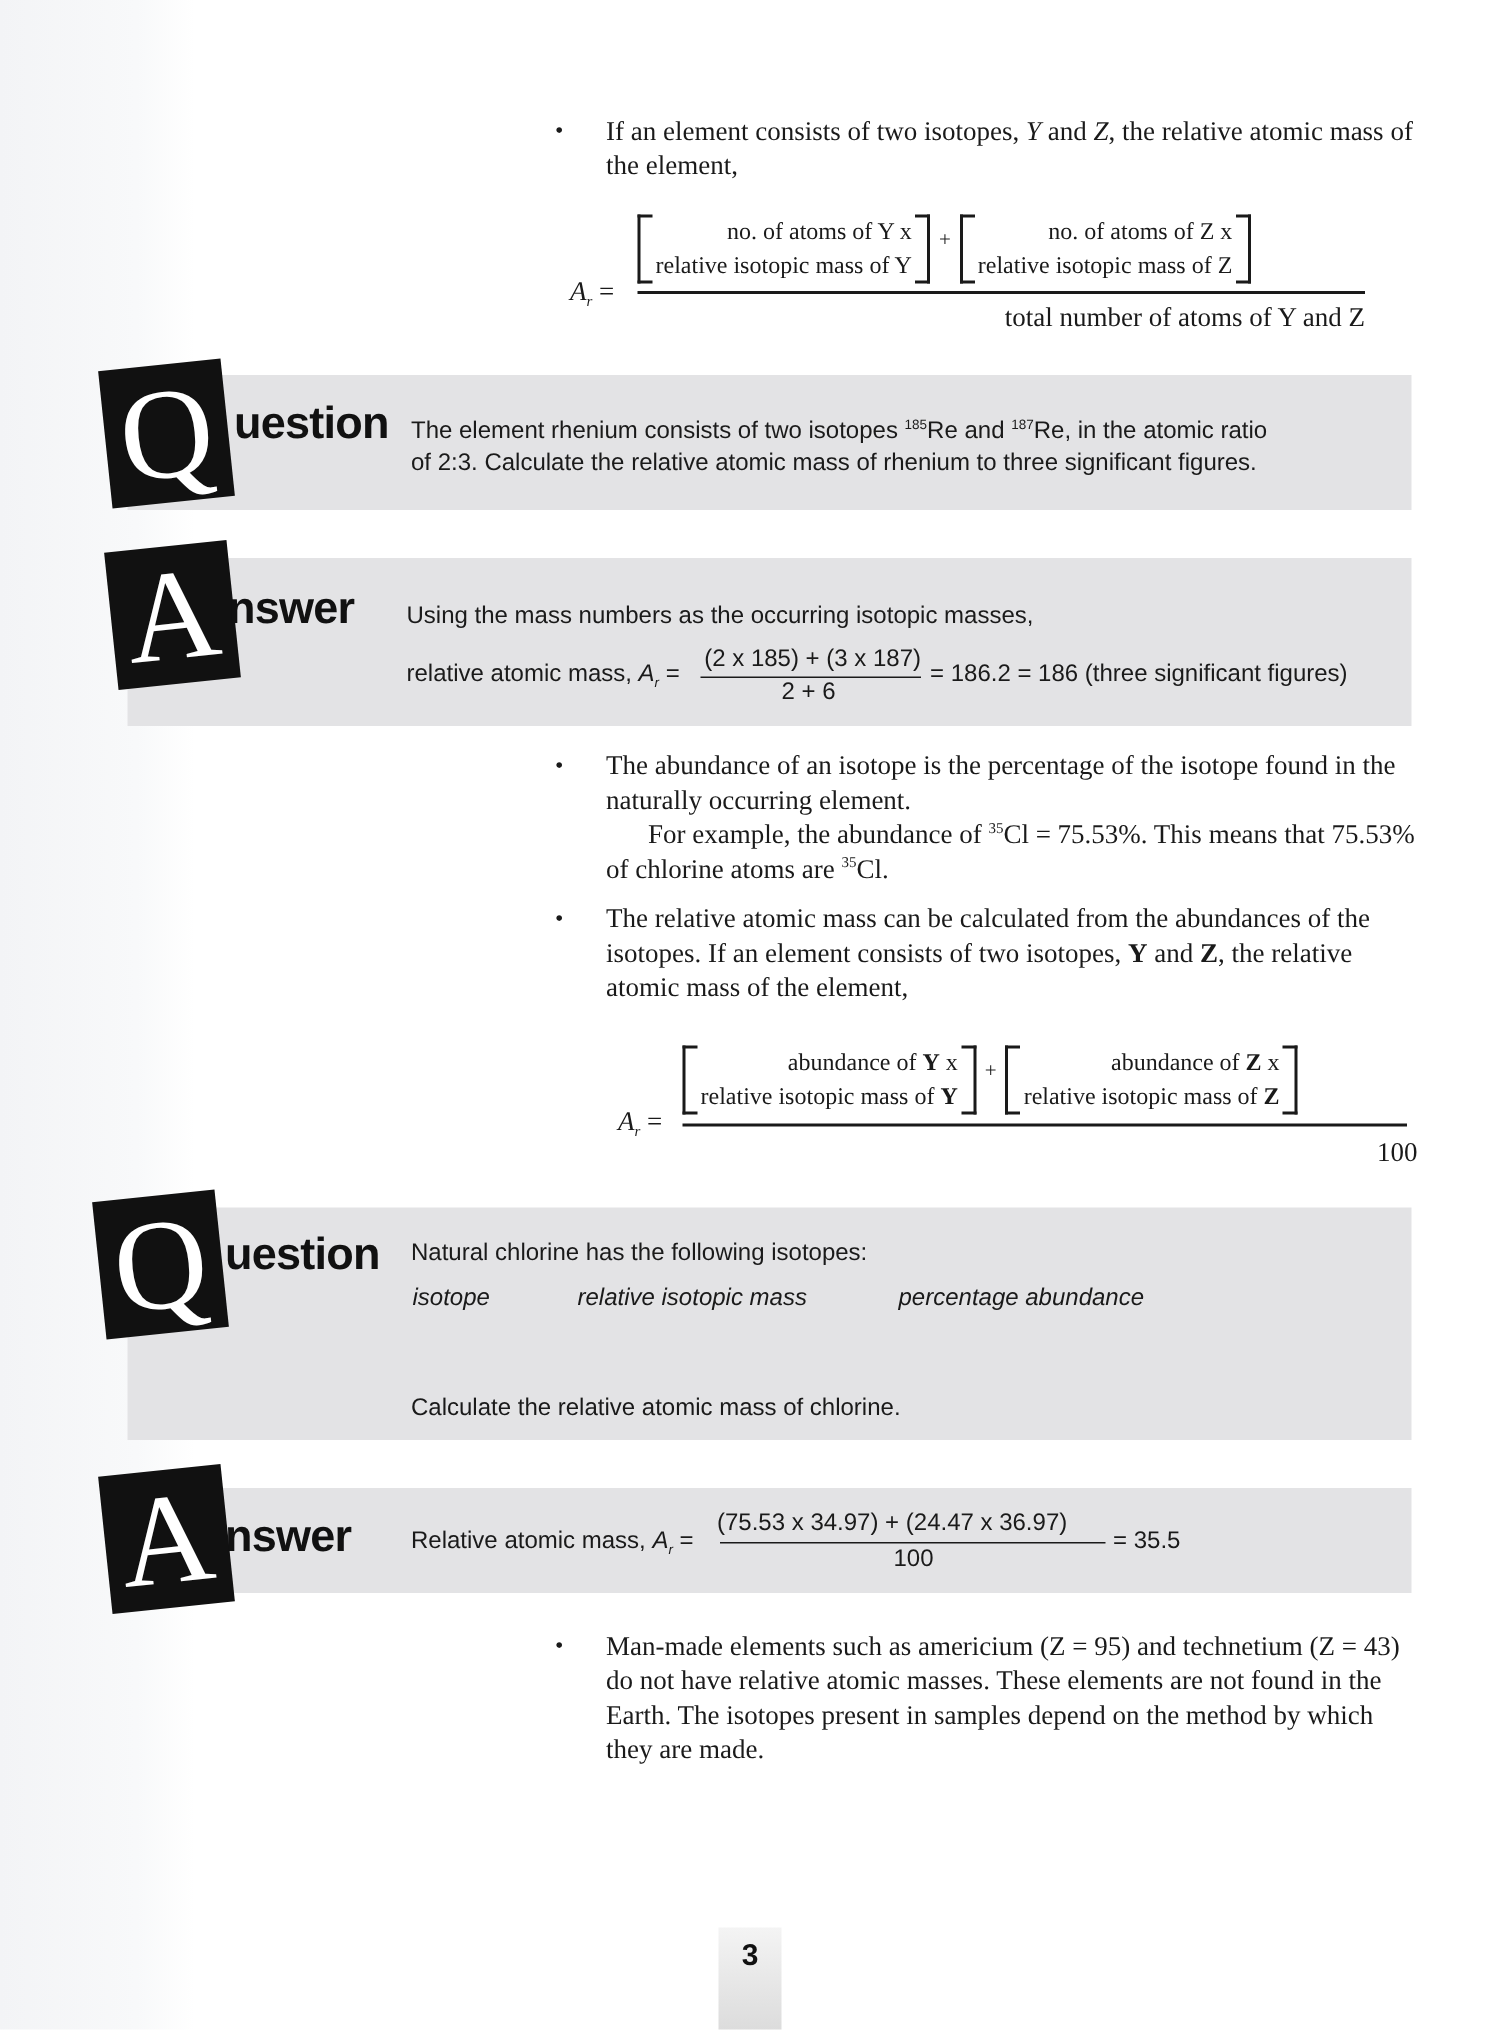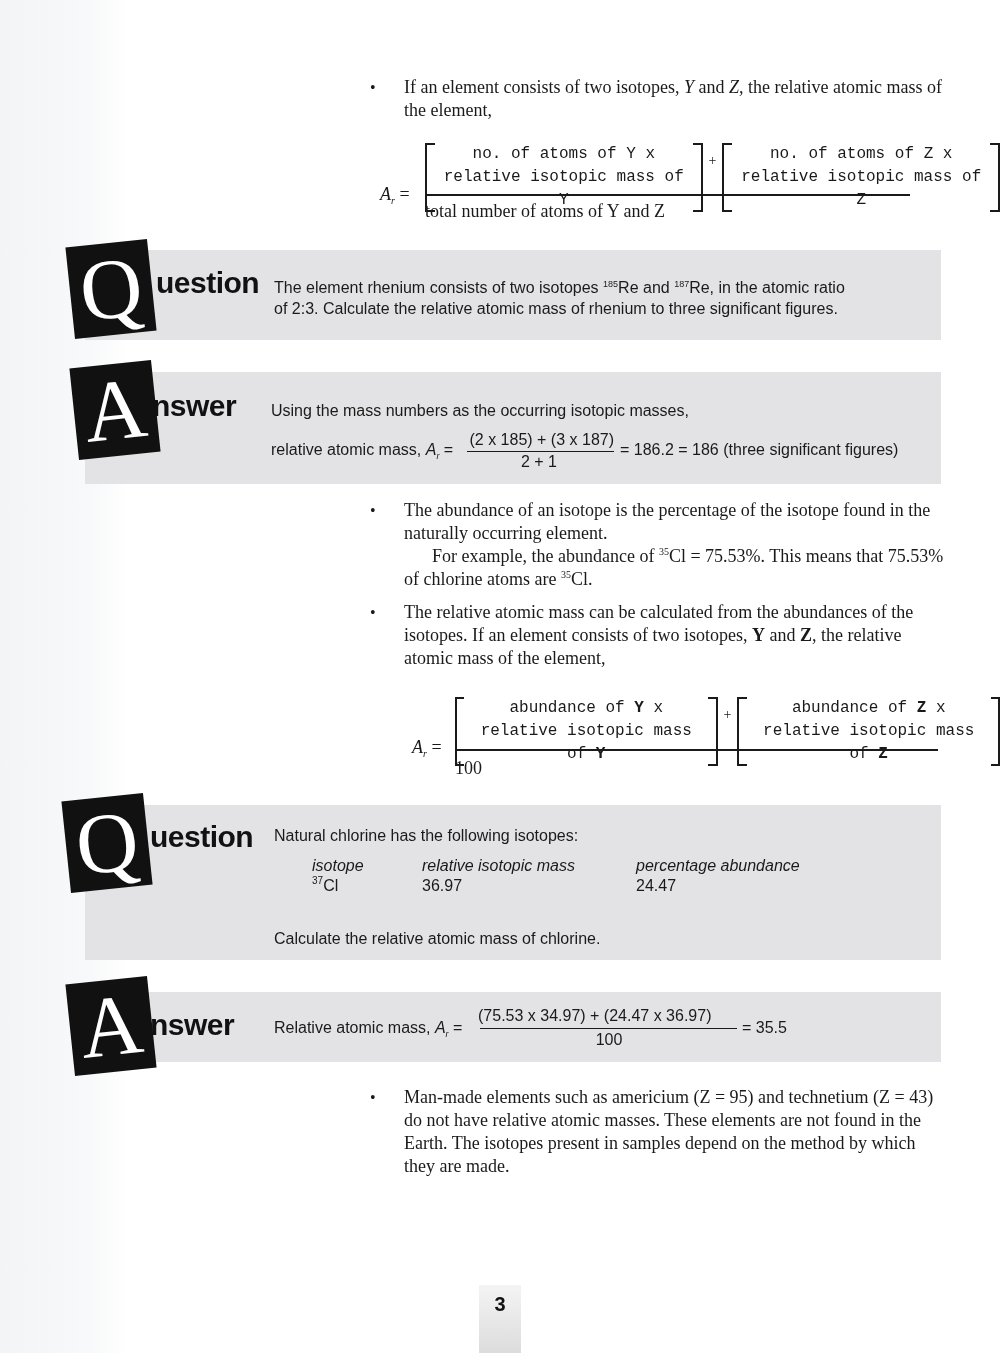--- a/index.html
+++ b/index.html
@@ -30,24 +30,24 @@
     .formula { position: absolute; font-size: 18px; }
     .ar-label { position: absolute; font-style: italic; font-size: 18px; }
     .ar-label sub { font-size: 10px; vertical-align: -4px; }
     .numer { position: absolute; display: flex; align-items: center; }
     .bracket-group { display: flex; align-items: stretch; }
     .brk {
       width: 8px; border: 2px solid #1a1a1a;
     }
     .brk.l { border-right: none; }
     .brk.r { border-left: none; }
-    .brk-content { text-align: center; padding: 0 2px; line-height: 23px; font-family: Liberation Mono, monospace; }
+    .brk-content { text-align: right; padding: 0 2px; line-height: 23px; }
     .plus { font-size: 14px; margin: 0 6px; align-self: flex-start; margin-top: 10px; }
     .frac-line { position: absolute; height: 1.5px; background: #1a1a1a; }
-    .denom { position: absolute; text-align: left; }
+    .denom { position: absolute; text-align: right; }
 
     
     .panel {
       position: absolute; left: 85px; width: 856px;
       background: #e3e3e5;
     }
     .logo {
       position: absolute; width: 82px; height: 92px; background: #111;
       color: #fff; font-family: "Liberation Serif", serif;
       font-size: 86px; line-height: 92px; text-align: center;
@@ -57,21 +57,21 @@
       position: absolute; font-family: "Liberation Sans", sans-serif;
       font-weight: bold; font-size: 30px; color: #111; letter-spacing: -0.5px;
     }
     .ptext {
       position: absolute; font-family: "Liberation Sans", sans-serif;
       font-size: 16px; line-height: 21px; color: #1a1a1a;
     }
     .ptext sup { font-size: 9px; vertical-align: 6px; }
     .iso-table { position: absolute; font-family: "Liberation Sans", sans-serif; font-size: 16px; }
     .iso-table .row { display: flex; height: 20px; line-height: 20px; }
-    .iso-table .c1 { width: 110px; margin-left: 37px; }
+    .iso-table .c1 { width: 110px; }
     .iso-table .c2 { width: 214px; }
     .iso-table .c3 { width: 220px; }
     .iso-table .hdr { font-style: italic; }
 
     .inline-frac { position: absolute; font-family: "Liberation Sans", sans-serif; font-size: 16px; }
     .ital { font-style: italic; }
 
     .page-num-box {
       position: absolute; left: 479px; top: 1285px; width: 42px; height: 68px;
       background: linear-gradient(to bottom, #f4f4f4 0%, #dcdcdc 100%);
@@ -131,21 +131,21 @@
 
 <div class="panel" style="top:372px; height:112px;"></div>
 <div class="logo" style="left:74px; top:364px;">A</div>
 <div class="logo-word" style="left:152px; top:389px;">nswer</div>
 <div class="ptext" style="left:271px; top:400px;">Using the mass numbers as the occurring isotopic masses,</div>
 <div class="inline-frac" style="left:271px; top:441px;">
   <span>relative atomic mass, </span><span class="ital">A</span><sub style="font-size:9px;" class="ital">r</sub><span> =</span>
 </div>
 <div class="inline-frac" style="left:464px; top:431px; width:150px; text-align:right;">(2 x 185) + (3 x 187)</div>
 <div class="frac-line" style="left:467px; top:451px; width:147px; height:1px;"></div>
-<div class="inline-frac" style="left:464px; top:453px; width:150px; text-align:center;">2 + 1</div>
+<div class="inline-frac" style="left:464px; top:453px; width:150px; text-align:center;">2 + 6</div>
 <div class="inline-frac" style="left:620px; top:441px;">= 186.2 = 186 (three significant figures)</div>
 
 <div class="bullet" style="top:499px;">
   <span class="dot">•</span>
   <span class="btext">
     <span>The abundance of an isotope is the percentage of the isotope found in the naturally occurring element.</span>
     <span class="indent"><span>For example, the abundance of </span><sup>35</sup><span>Cl = 75.53%. This means that 75.53% of chlorine atoms are </span><sup>35</sup><span>Cl.</span></span>
   </span>
 </div>
 
@@ -187,25 +187,20 @@
 <div class="panel" style="top:805px; height:155px;"></div>
 <div class="logo" style="left:66px; top:797px;">Q</div>
 <div class="logo-word" style="left:150px; top:820px;">uestion</div>
 <div class="ptext" style="left:274px; top:825px;">Natural chlorine has the following isotopes:</div>
 <div class="iso-table" style="left:275px; top:856px;">
   <div class="row hdr">
     <div class="c1">isotope</div>
     <div class="c2">relative isotopic mass</div>
     <div class="c3">percentage abundance</div>
   </div>
-  <div class="row">
-    <div class="c1"><sup>37</sup><span>Cl</span></div>
-    <div class="c2">36.97</div>
-    <div class="c3">24.47</div>
-  </div>
 </div>
 <div class="ptext" style="left:274px; top:928px;">Calculate the relative atomic mass of chlorine.</div>
 
 <div class="panel" style="top:992px; height:70px;"></div>
 <div class="logo" style="left:70px; top:980px;">A</div>
 <div class="logo-word" style="left:150px; top:1008px;">nswer</div>
 <div class="inline-frac" style="left:274px; top:1019px;">
   <span>Relative atomic mass, </span><span class="ital">A</span><sub style="font-size:9px;" class="ital">r</sub><span> =</span>
 </div>
 <div class="inline-frac" style="left:478px; top:1007px; width:262px; text-align:left;">(75.53 x 34.97) + (24.47 x 36.97)</div>

